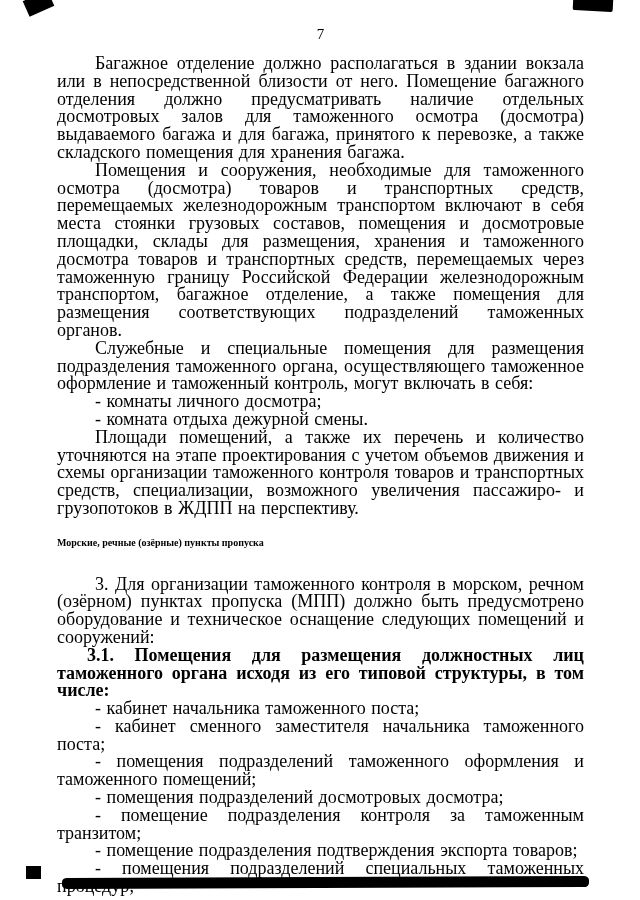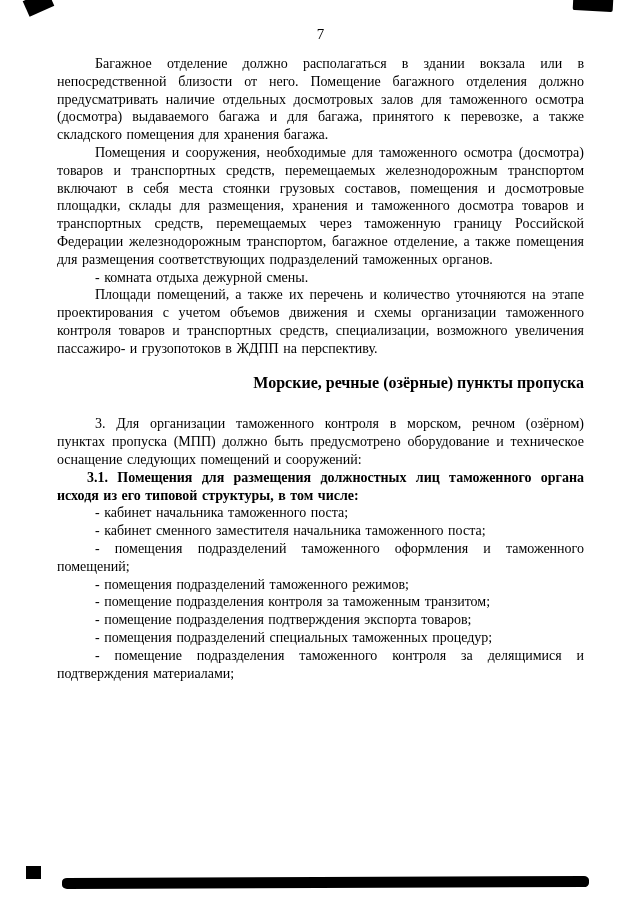--- a/index.html
+++ b/index.html
@@ -21,35 +21,35 @@
     top: 26px;
     width: 527px;
   }
   .page-number {
     text-align: center;
     font-size: 15px;
     margin-bottom: 12px;
   }
   .para {
     margin: 0;
-    font-size: 14px;
+    font-size: 18px;
     line-height: 17.8px;
     text-align: justify;
     text-indent: 38px;
     word-spacing: 1px;
   }
   .para.tight-indent {
     text-indent: 30px;
     font-weight: bold;
   }
   .section-heading {
     margin: 16px 0 24px 0;
-    font-size: 16px;
+    font-size: 10px;
     line-height: 17.8px;
-    text-align: right;
+    text-align: left;
     text-indent: 0;
   }
   
   .artifact {
     position: absolute;
     background: #000000;
   }
   .artifact.top-left {
     left: 25px;
     top: -5px;
@@ -84,31 +84,33 @@
 <body>
 
 <div class="artifact top-left"></div>
 <div class="artifact top-right"></div>
 
 <div class="page">
   <div class="page-number">7</div>
 
   <p class="para">Багажное отделение должно располагаться в здании вокзала или в непосредственной близости от него. Помещение багажного отделения должно предусматривать наличие отдельных досмотровых залов для таможенного осмотра (досмотра) выдаваемого багажа и для багажа, принятого к перевозке, а также складского помещения для хранения багажа.</p>
   <p class="para">Помещения и сооружения, необходимые для таможенного осмотра (досмотра) товаров и транспортных средств, перемещаемых железнодорожным транспортом включают в себя места стоянки грузовых составов, помещения и досмотровые площадки, склады для размещения, хранения и таможенного досмотра товаров и транспортных средств, перемещаемых через таможенную границу Российской Федерации железнодорожным транспортом, багажное отделение, а также помещения для размещения соответствующих подразделений таможенных органов.</p>
+  <p class="para">Служебные и специальные помещения для размещения подразделения таможенного органа, осуществляющего таможенное оформление и таможенный контроль, могут включать в себя:</p>
+  <p class="para">- комнаты личного досмотра;</p>
   <p class="para">- комната отдыха дежурной смены.</p>
   <p class="para">Площади помещений, а также их перечень и количество уточняются на этапе проектирования с учетом объемов движения и схемы организации таможенного контроля товаров и транспортных средств, специализации, возможного увеличения пассажиро- и грузопотоков в ЖДПП на перспективу.</p>
 
   <h2 class="section-heading">Морские, речные (озёрные) пункты пропуска</h2>
 
   <p class="para">3. Для организации таможенного контроля в морском, речном (озёрном) пунктах пропуска (МПП) должно быть предусмотрено оборудование и техническое оснащение следующих помещений и сооружений:</p>
   <p class="para tight-indent">3.1. Помещения для размещения должностных лиц таможенного органа исходя из его типовой структуры, в том числе:</p>
   <p class="para">- кабинет начальника таможенного поста;</p>
   <p class="para">- кабинет сменного заместителя начальника таможенного поста;</p>
   <p class="para">- помещения подразделений таможенного оформления и таможенного помещений;</p>
-  <p class="para">- помещения подразделений таможенного режимов;</p>
+  <p class="para">- помещения подразделений досмотровых досмотра;</p>
   <p class="para">- помещение подразделения контроля за таможенным транзитом;</p>
   <p class="para">- помещение подразделения подтверждения экспорта товаров;</p>
   <p class="para">- помещения подразделений специальных таможенных процедур;</p>
   <p class="para">- помещение подразделения таможенного контроля за делящимися и подтверждения материалами;</p>
 </div>
 
 <div class="artifact bottom-left"></div>
 <div class="artifact bottom-bar"></div>
 
 </body></html>

